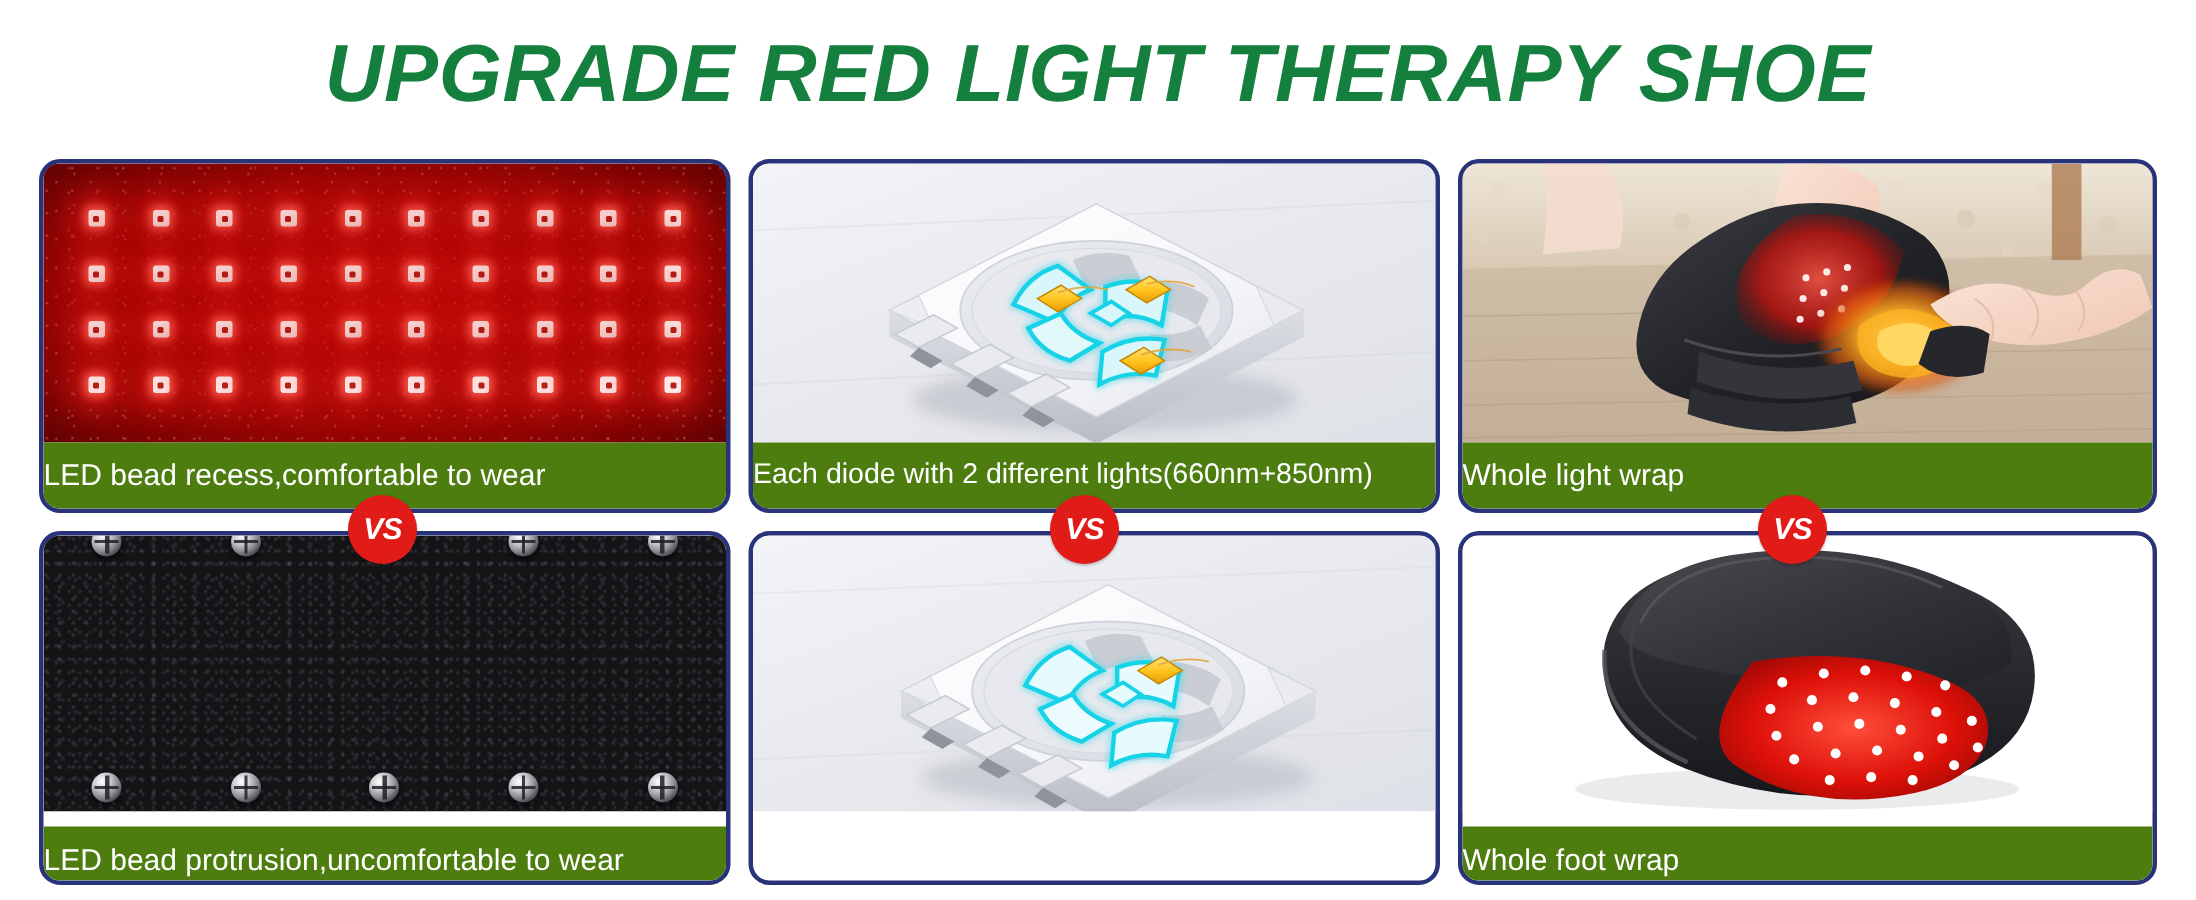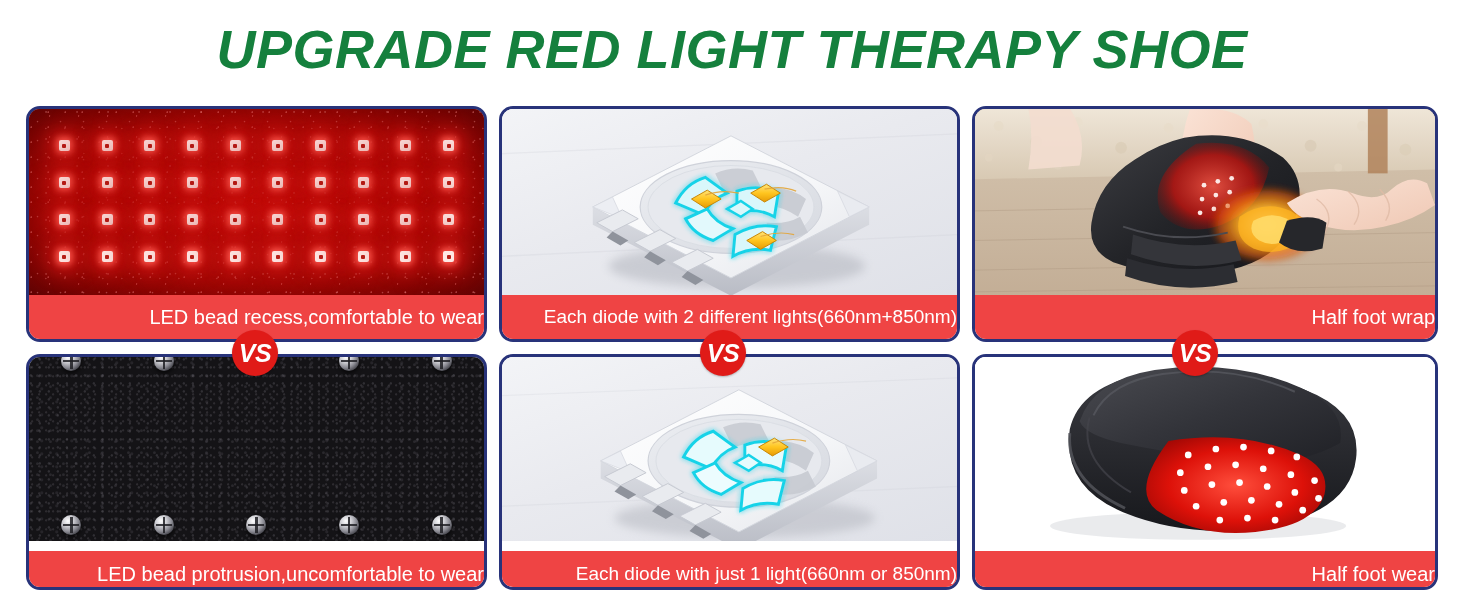--- a/index.html
+++ b/index.html
@@ -59,44 +59,44 @@
     position: absolute;
     left: 0; top: 0; right: 0;
     bottom: 44px;
     overflow: hidden;
   }
 
   .caption {
     position: absolute;
     left: 0; right: 0; bottom: 0;
     height: 44px;
-    background: #ef4444;
+    background: #4d7c0f;
     color: #ffffff;
     font-size: 20px;
     line-height: 44px;
-    text-align: right;
+    text-align: left;
     white-space: nowrap;
     overflow: hidden;
     font-family: "Liberation Sans", sans-serif;
   }
   .caption.small { font-size: 19px; margin-top: 21px; }
 
   
   .card.bottom .card-media { bottom: 46px; }
   .card.bottom .caption { height: 36px; line-height: 46px; }
 
   
   .vs-badge {
     position: absolute;
     width: 46px;
     height: 46px;
     border-radius: 50%;
     background: #e01b18;
     color: #ffffff;
-    font-size: 25px;
+    font-size: 20px;
     font-weight: 700;
     font-style: italic;
     line-height: 46px;
     text-align: center;
     letter-spacing: -0.5px;
     z-index: 20;
     box-shadow: 0 1px 2px rgba(0,0,0,0.25);
   }
   .vs-1 { left: 232px; top: 330px; }
   .vs-2 { left: 700px; top: 330px; }
@@ -463,21 +463,21 @@
           <g stroke="#e0bba6" stroke-width="1.4" fill="none" opacity="0.8">
             <path d="M346 92 q20 14 8 34"></path>
             <path d="M378 84 q18 16 6 34"></path>
             <path d="M410 82 q16 16 6 32"></path>
           </g>
 
           <path d="M316 114 q26 -8 40 2 l-4 26 q-26 8 -44 -6 Z" fill="#26272b"></path>
         </svg>
       </div>
     </div>
-    <div class="caption">Half foot wrap</div>
+    <div class="caption">Whole light wrap</div>
   </div>
 
   <div class="card bottom">
     <div class="card-media">
       <div class="fabric-panel"></div>
       <div class="fabric-tex"></div>
       <div class="bead-grid">
         <div>
             <div class="bead"></div>
           </div>
@@ -589,21 +589,20 @@
             <path d="M104 122 l26 -13 l16 9 l-26 13 Z" fill="#e9ebef" stroke="#c6c9d1" stroke-width="1"></path>
             <path d="M120 131 l16 9 l-8 5 l-14 -8 Z" fill="#8f939c"></path>
             <path d="M142 142 l26 -13 l16 9 l-26 13 Z" fill="#e9ebef" stroke="#c6c9d1" stroke-width="1"></path>
             <path d="M158 151 l16 9 l-8 5 l-14 -8 Z" fill="#8f939c"></path>
             <path d="M180 162 l26 -13 l16 9 l-26 13 Z" fill="#e9ebef" stroke="#c6c9d1" stroke-width="1"></path>
             <path d="M196 171 l16 9 l-8 5 l-14 -8 Z" fill="#8f939c"></path>
           </g>
         </svg>
       </div>
     </div>
-    <div class="caption small">Each diode with just 1 light(660nm or 850nm)</div>
   </div>
 
   <div class="card bottom">
     <div class="card-media">
       <div class="slipper-scene">
         <svg viewBox="0 0 466 188" preserveAspectRatio="xMidYMid slice">
           <defs>
             <linearGradient id="slipTop" x1="0" y1="0" x2="1" y2="1">
               <stop offset="0" stop-color="#4a4b51"></stop>
               <stop offset="0.5" stop-color="#33343a"></stop>
@@ -660,20 +659,20 @@
             <circle cx="248" cy="166" r="3.4"></circle>
               <circle cx="276" cy="164" r="3.4"></circle>
               <circle cx="304" cy="166" r="3.4"></circle>
           </g>
 
           <path d="M96 78 q-4 48 56 76" stroke="#55565d" stroke-width="3" fill="none" opacity="0.8"></path>
           <path d="M116 62 q-12 44 42 76" stroke="#44454b" stroke-width="2" fill="none" opacity="0.7"></path>
         </svg>
       </div>
     </div>
-    <div class="caption">Half foot wear</div>
+    <div class="caption">Whole foot wrap</div>
   </div>
 
 </div>
 
 <div class="vs-badge vs-1">VS</div>
 <div class="vs-badge vs-2">VS</div>
 <div class="vs-badge vs-3">VS</div>
 
 </body></html>

